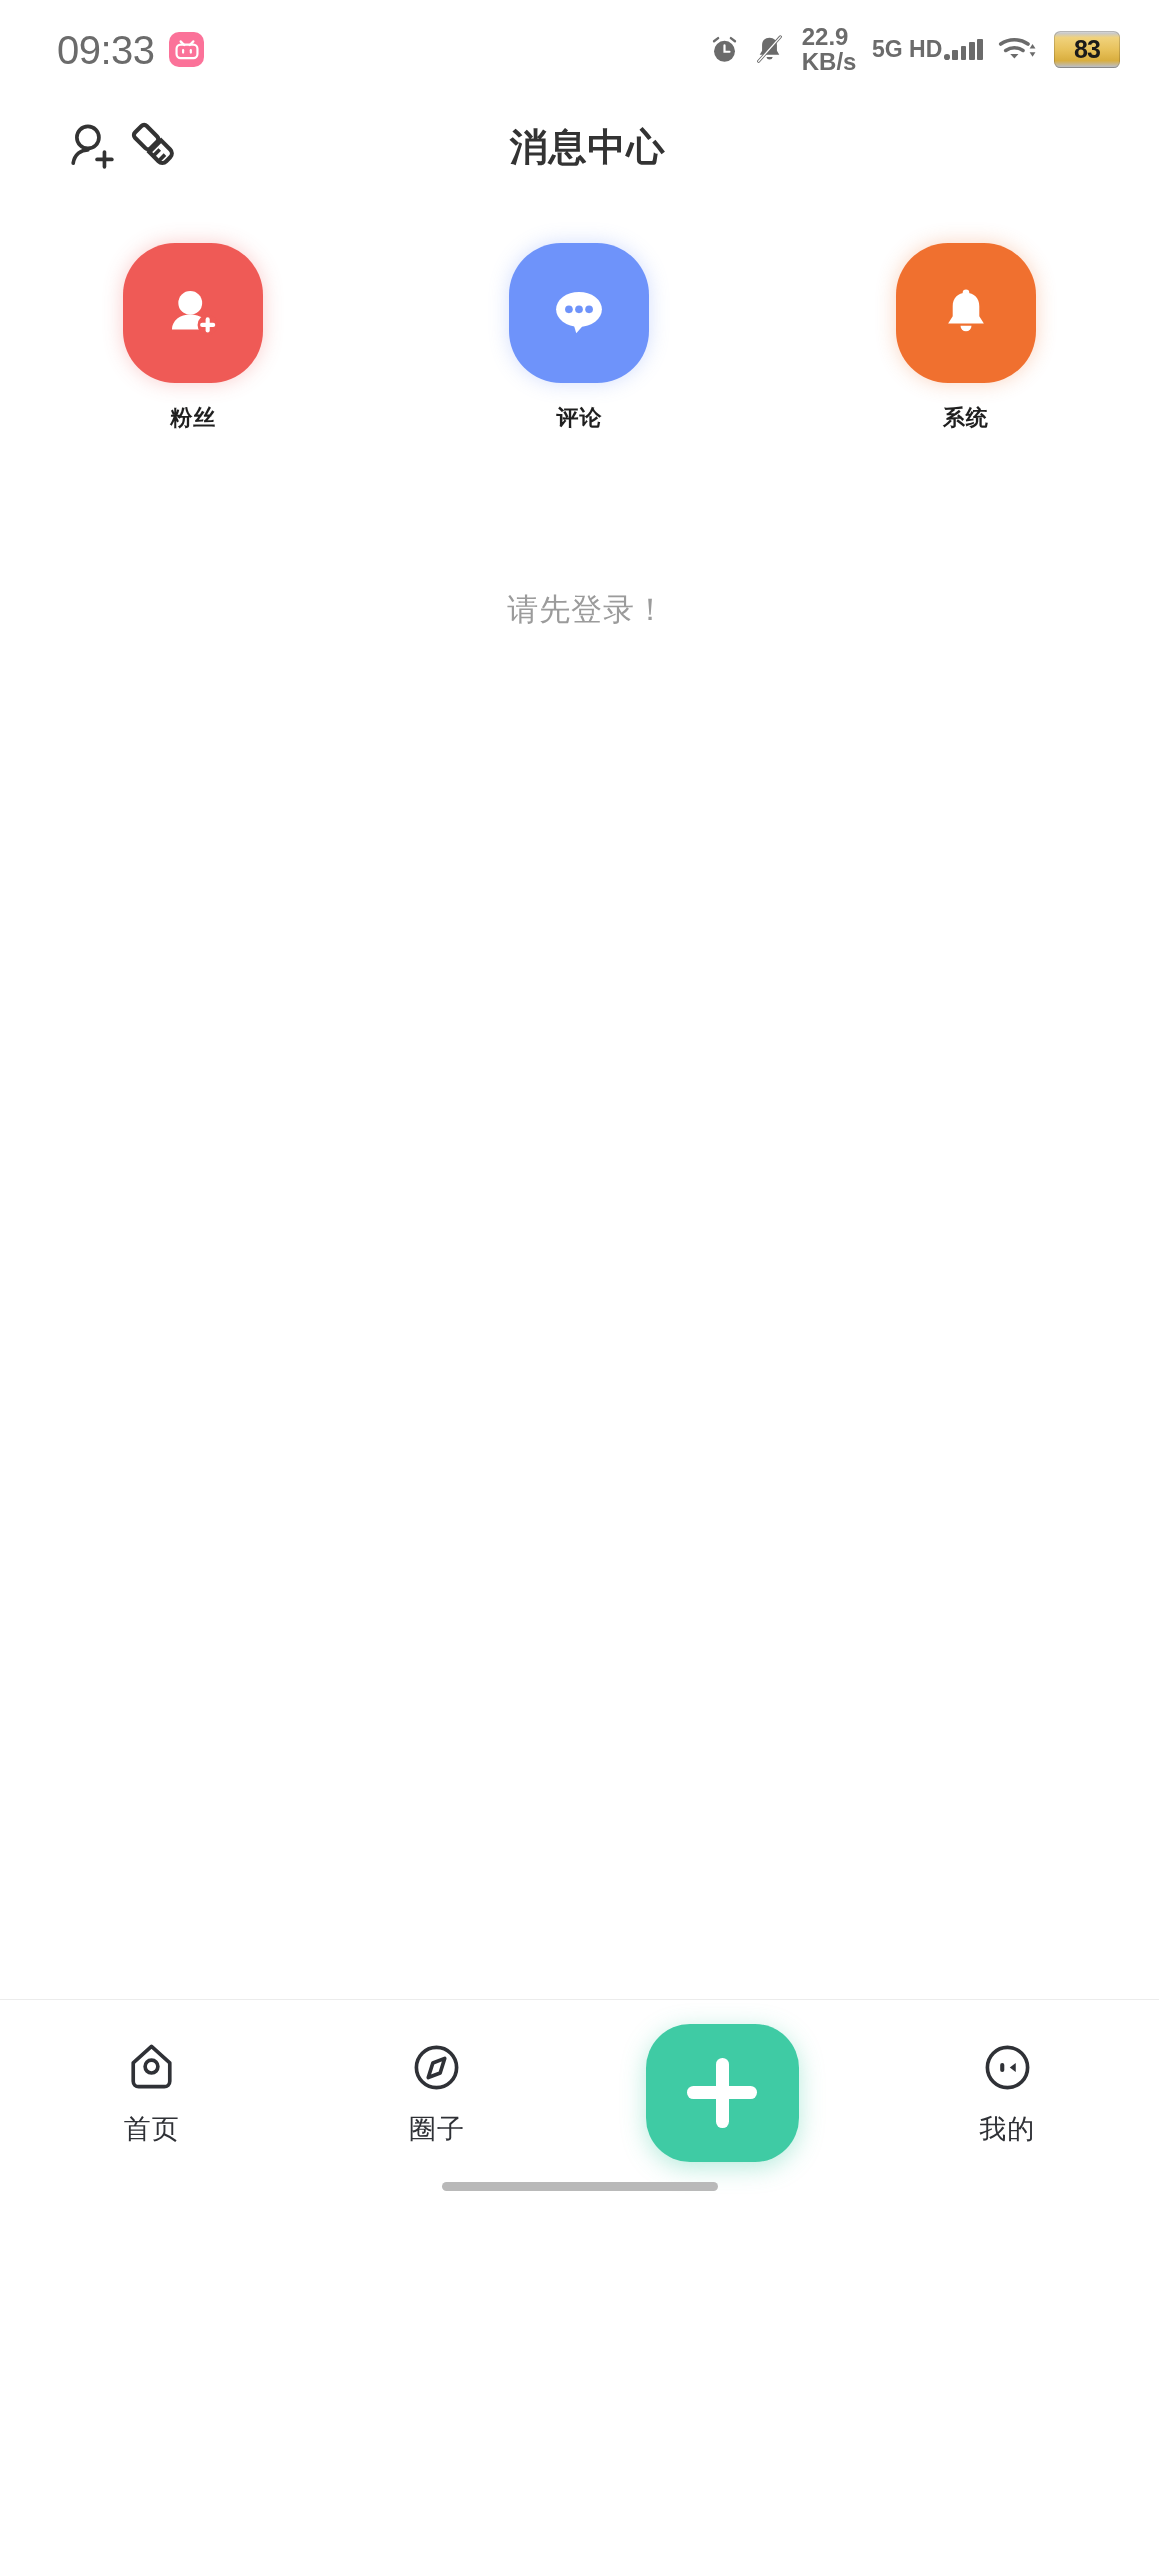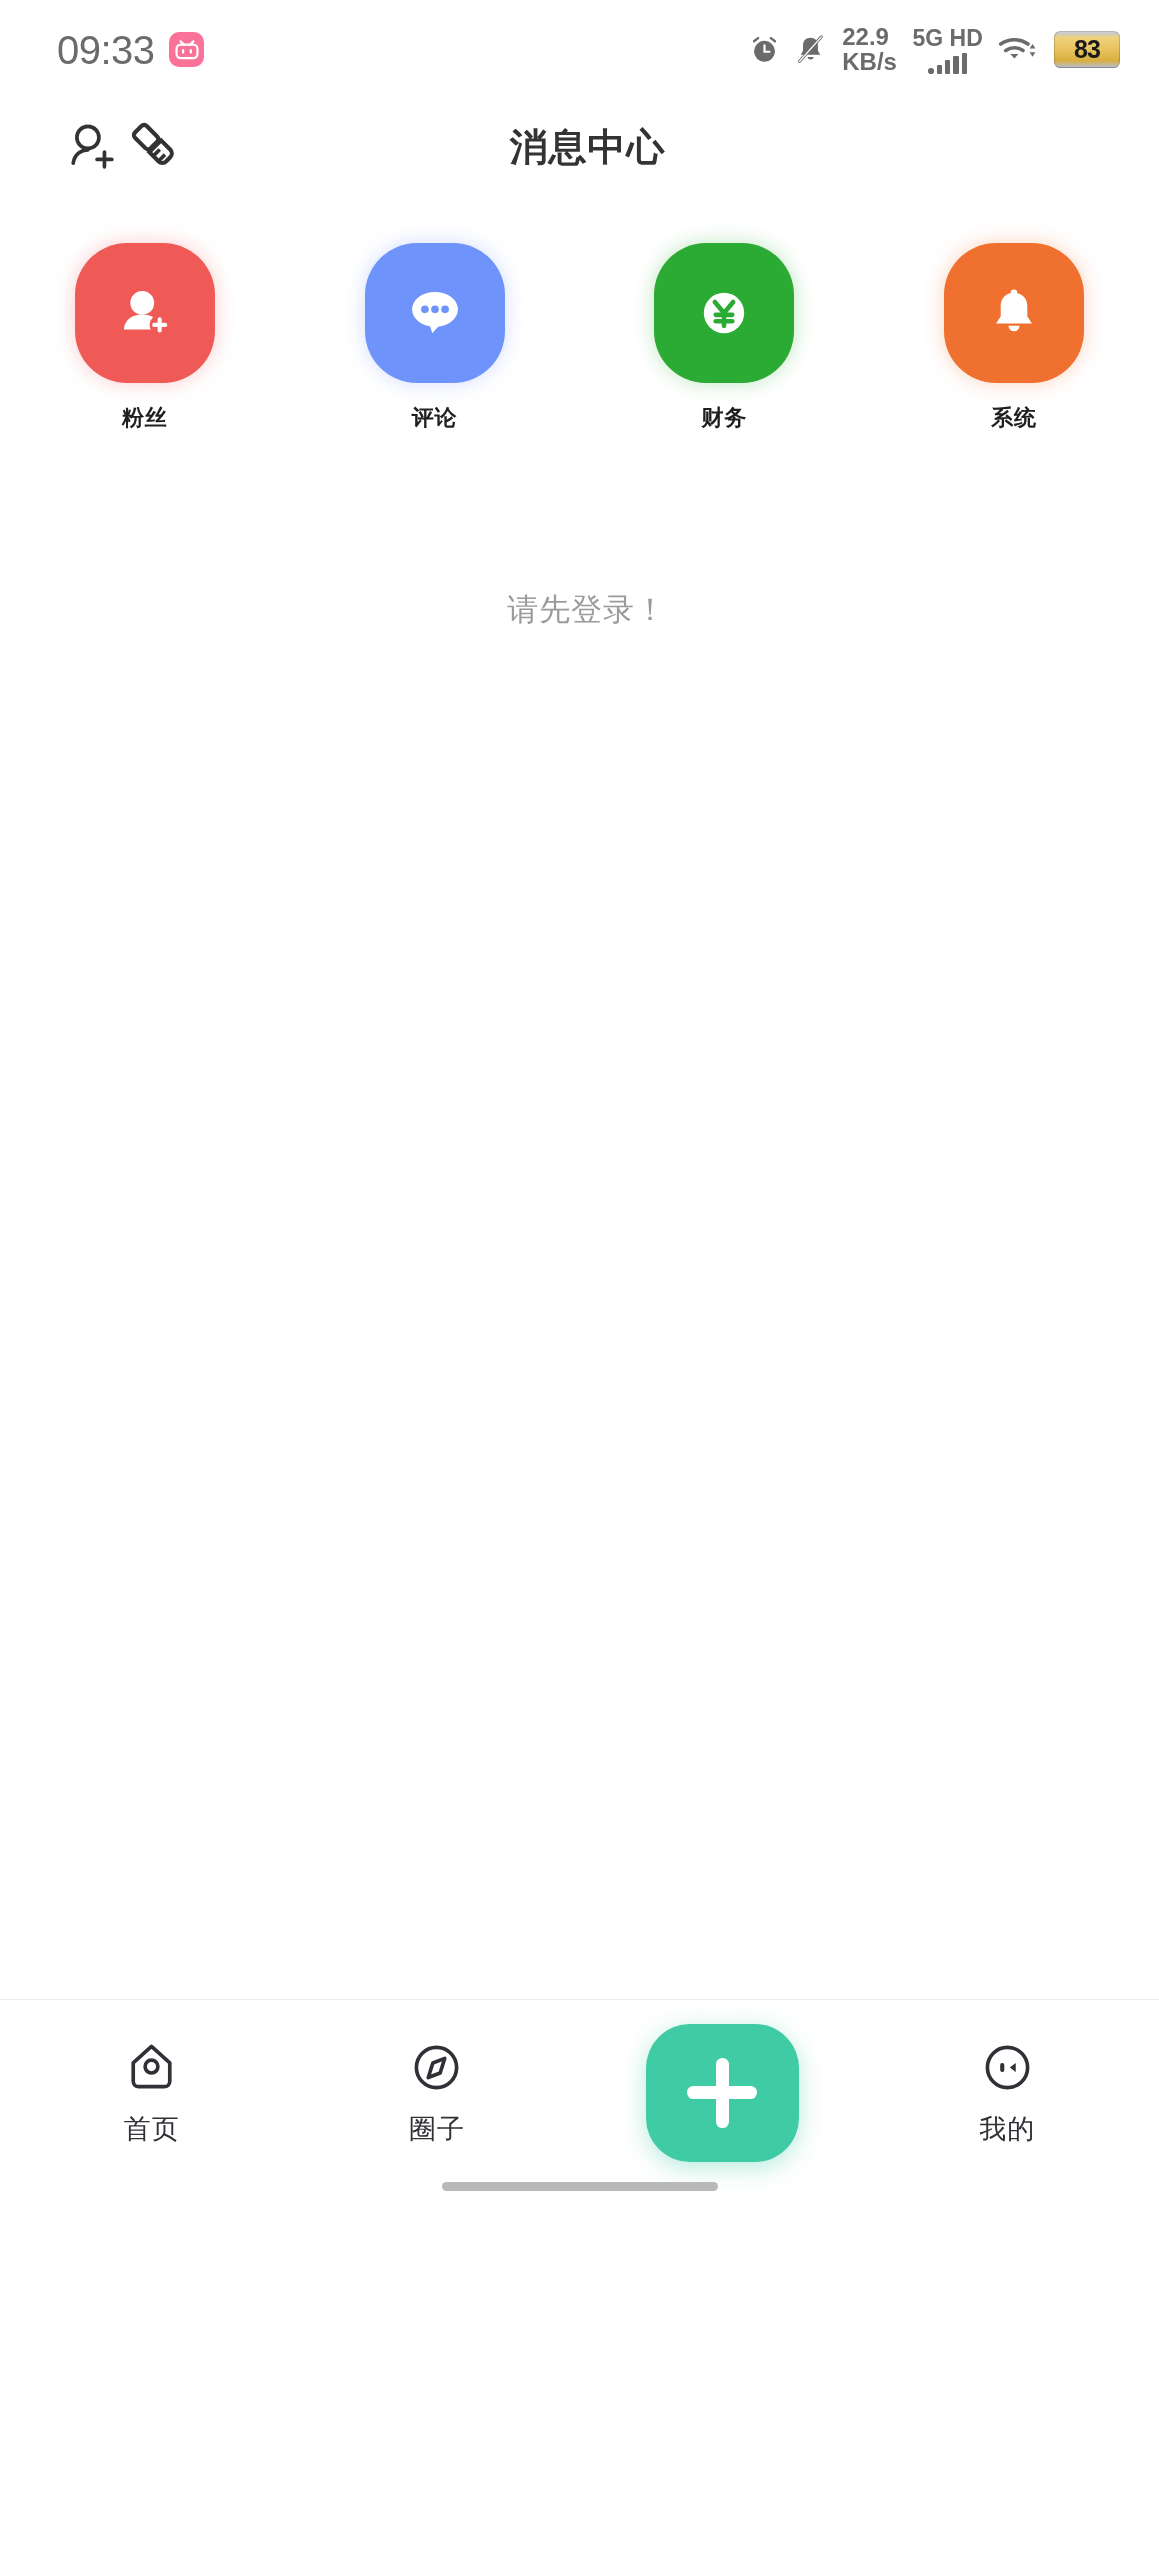--- a/index.html
+++ b/index.html
@@ -47,21 +47,21 @@
   .sb-icon { display: flex; align-items: center; }
   .netspeed {
     display: flex; flex-direction: column;
     align-items: flex-start;
     line-height: 1.02;
     color: #6b6b6b;
     font-size: 24px;
     font-weight: 600;
     margin-left: 1.8px;
   }
-  .net-group { display: flex; flex-direction: column; align-items: center; gap: 1.8px; }
+  .net-group { display: flex; flex-direction: row; align-items: center; gap: 1.8px; }
   .net-top { display: flex; align-items: baseline; gap: 6.4px; color: #6b6b6b; font-size: 23px; font-weight: 700; }
   .bars { display: flex; align-items: flex-end; gap: 2.8px; height: 20px; }
   .bars i { width: 5.5px; background: #6b6b6b; border-radius: 0.9px; display: block; }
   .battery {
     position: relative;
     width: 66px; height: 37px;
     border-radius: 6.4px;
     background: linear-gradient(180deg,#e3e3e3 0%,#c9c9c9 6%,#f0d27c 18%,#e8c25c 50%,#d9ae3f 80%,#bdbdbd 96%,#9e9e9e 100%);
     display: flex; align-items: center; justify-content: center;
     box-shadow: inset 0 0 0 0.9px rgba(0,0,0,.18);
@@ -310,32 +310,20 @@
           <ellipse cx="36" cy="32" rx="25" ry="19" fill="#fff"></ellipse>
           <path d="M30 48l3 10 8-9z" fill="#fff"></path>
           <circle cx="25" cy="32" r="4.2" fill="#6e93fa"></circle>
           <circle cx="36" cy="32" r="4.2" fill="#6e93fa"></circle>
           <circle cx="47" cy="32" r="4.2" fill="#6e93fa"></circle>
         </svg>
       </div>
       <div class="cat-label">评论</div>
     </div>
 
-    <div class="cat">
-      <div class="cat-icon" style="background:#2bab33; box-shadow:0 0 20px rgba(43,171,51,.30);">
-        <svg width="66" height="66" viewBox="0 0 72 72">
-          <circle cx="36" cy="36" r="22" fill="#fff"></circle>
-          <path d="M26 24l10 12 10-12" stroke="#2bab33" stroke-width="5" fill="none" stroke-linecap="round" stroke-linejoin="round"></path>
-          <line x1="36" y1="34" x2="36" y2="50" stroke="#2bab33" stroke-width="5" stroke-linecap="round"></line>
-          <line x1="27" y1="38" x2="45" y2="38" stroke="#2bab33" stroke-width="5" stroke-linecap="round"></line>
-          <line x1="27" y1="45" x2="45" y2="45" stroke="#2bab33" stroke-width="5" stroke-linecap="round"></line>
-        </svg>
-      </div>
-      <div class="cat-label">财务</div>
-    </div>
 
     <div class="cat">
       <div class="cat-icon" style="background:#f0702f; box-shadow:0 0 20px rgba(240,112,47,.30);">
         <svg width="66" height="66" viewBox="0 0 72 72">
           <path d="M36 14c-9 0-14.5 6-14.5 14.5v11l-5 8h39l-5-8v-11C50.5 20 45 14 36 14z" fill="#fff"></path>
           <circle cx="36" cy="14" r="3.6" fill="#fff"></circle>
           <path d="M30 50a6 6 0 0012 0z" fill="#fff"></path>
         </svg>
       </div>
       <div class="cat-label">系统</div>

